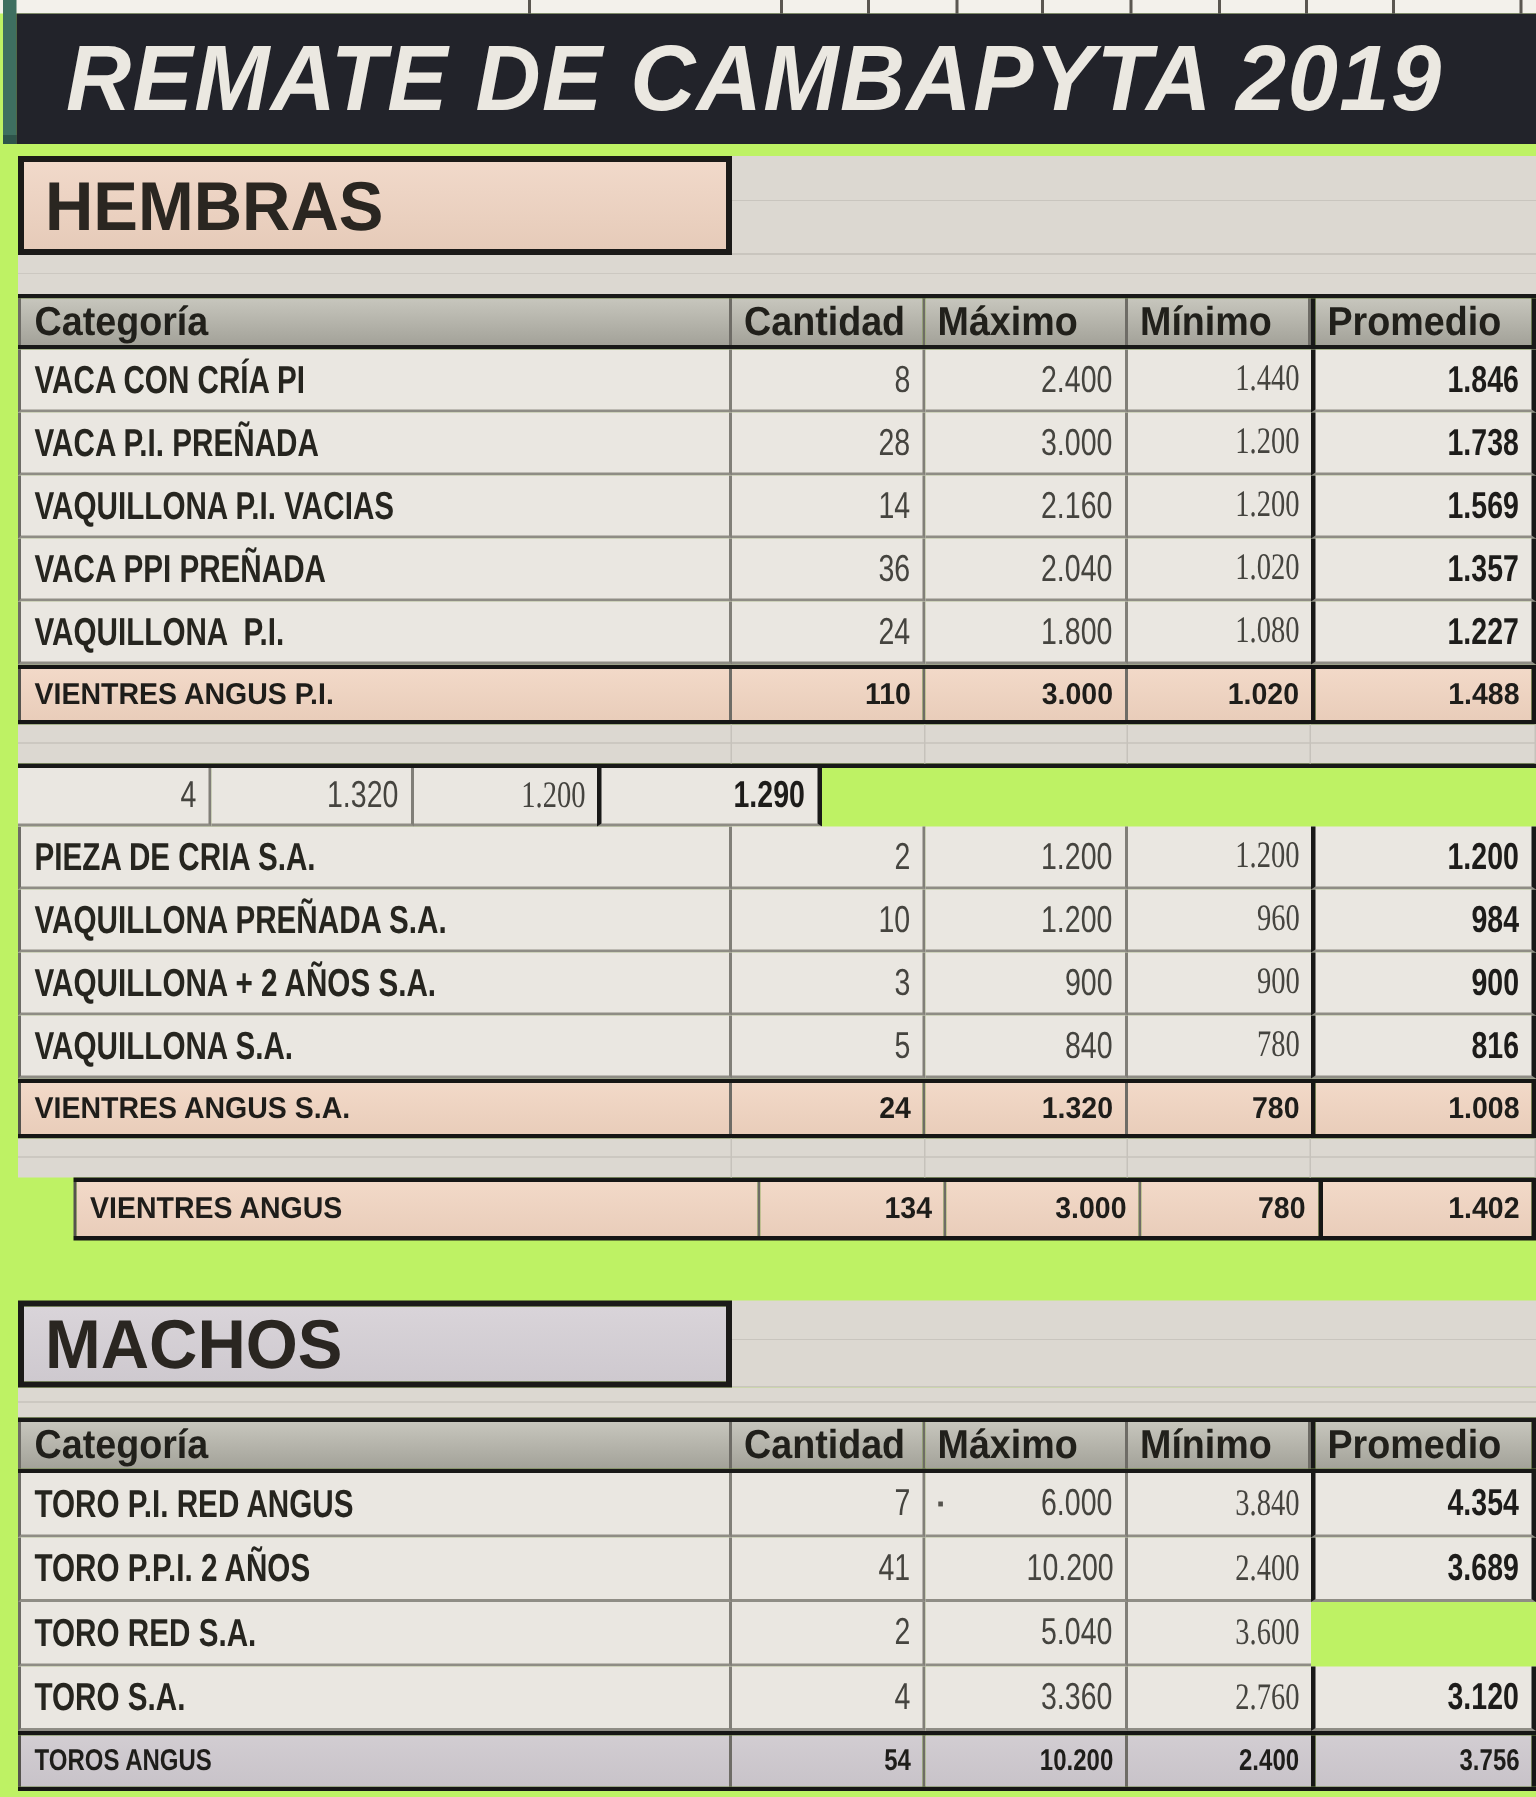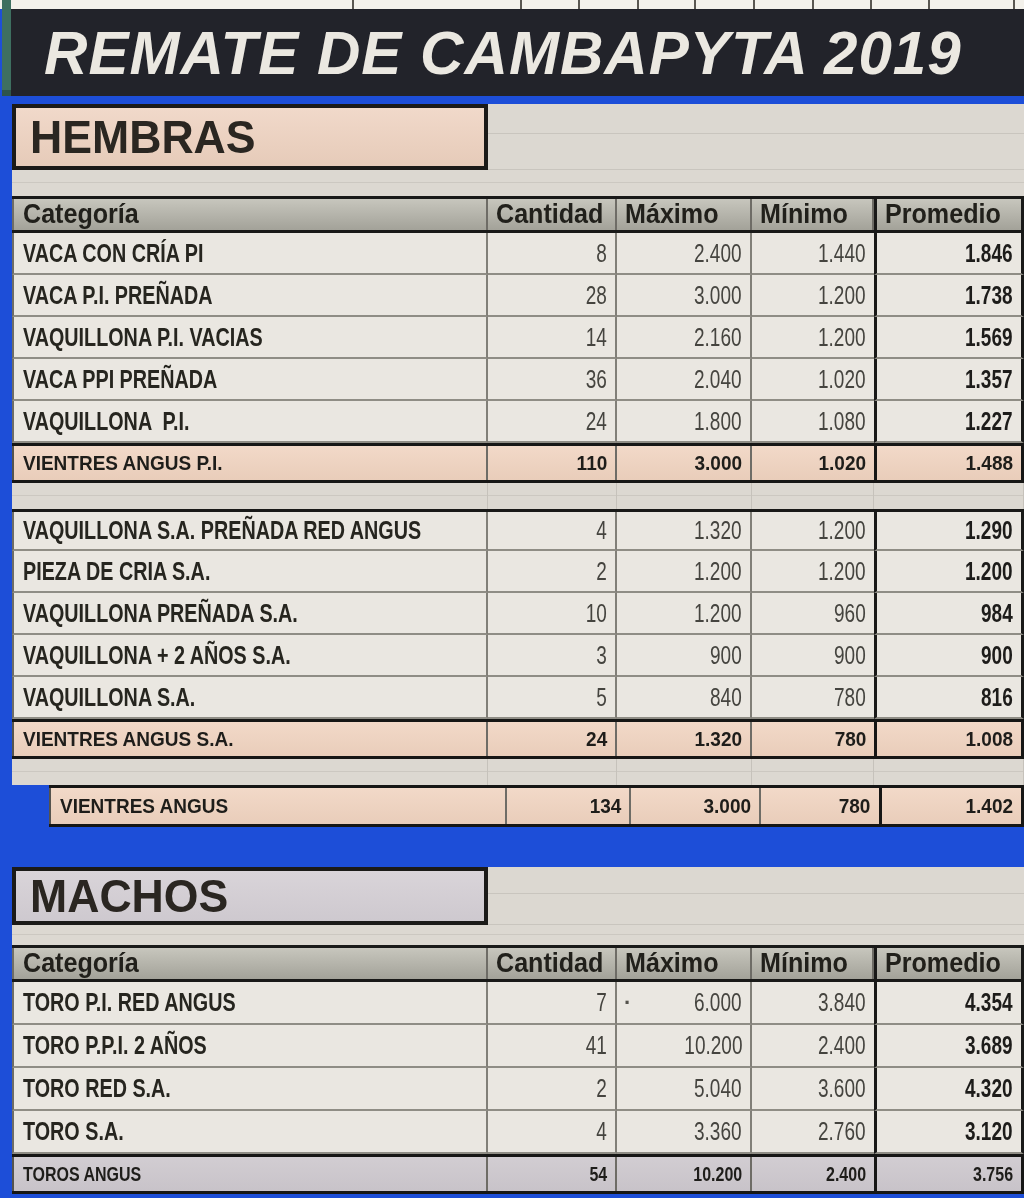--- a/index.html
+++ b/index.html
@@ -1,18 +1,18 @@
 <!DOCTYPE html>
 <html><head>
 <meta charset="utf-8">
 <style>
   html,body{margin:0;padding:0;background:#b8b4ad;}
   .sheet{
     position:relative;width:1024px;height:1198px;overflow:hidden;
-    background:#1d4ed8;
+    background:#bef264;
     font-family:"Liberation Sans",sans-serif;
     color:#22211d;
   }
   
   .topstrip{position:absolute;left:0;top:0;width:1024px;height:9px;background:#f3f1eb;}
   .topstrip .tick{position:absolute;top:0;width:2px;height:9px;background:#5a5751;}
   .tealstrip{position:absolute;left:2px;top:0;width:9px;height:96px;background:#3e6f60;}
   .tealstrip:after{content:"";position:absolute;left:0;bottom:0;width:100%;height:6px;background:#2e544a;}
   
   .title-banner{
@@ -67,21 +67,21 @@
   .tr.head .c4{border-left:3px solid #191918;border-right:3px solid #191918;}
   .tr.head .cnd{transform:scaleX(.93);}
   
   .tr.data{height:42px;}
   .machos-sec .tr.data{height:43px;}
   .tr.data .td{
     background:#eae7e1;border-right:2px solid #817f78;border-bottom:2px solid #8f8d85;
     font-size:26px;
   }
   .tr.data .td.c0{border-left:2px solid #6e6c66;font-weight:bold;color:#26251f;}
-  .tr.data .td.c3{border-right:none;}
+  .tr.data .td.c3{border-right:none;font-family:Liberation Serif, serif;}
   .tr.data .td.c4{border-left:3px solid #191918;border-right:3px solid #191918;}
   .tr.data .num{font-weight:normal;color:#45443f;font-size:25px;}
   .tr.data .c4.num{font-weight:bold;color:#1d1c1a;}
   .tr.thick-top{border-top:3px solid #191918;}
   
   .mark{position:absolute;left:7px;top:50%;transform:translateY(-50%);
     font-size:22px;color:#55534d;font-weight:bold;}
   
   .tr.summary{height:40px;border-top:3px solid #161615;border-bottom:3px solid #161615;}
   .tr.summary .td{
@@ -256,23 +256,20 @@
             </div>
           </div>
           <div class="tr gap">
             <div class="td c0"></div>
             <div class="td c1"></div>
             <div class="td c2"></div>
             <div class="td c3"></div>
             <div class="td c4"></div>
           </div>
           <div class="tr data thick-top">
-            <div class="td c0 cat">
-              <span class="cnd">VAQUILLONA S.A. PREÑADA RED ANGUS</span>
-            </div>
             <div class="td c1 num">
               <span class="cnd">4</span>
             </div>
             <div class="td c2 num">
               <span class="cnd">1.320</span>
             </div>
             <div class="td c3 num">
               <span class="cnd">1.200</span>
             </div>
             <div class="td c4 num">
@@ -458,23 +455,20 @@
             </div>
             <div class="td c1 num">
               <span class="cnd">2</span>
             </div>
             <div class="td c2 num">
               <span class="cnd">5.040</span>
             </div>
             <div class="td c3 num">
               <span class="cnd">3.600</span>
             </div>
-            <div class="td c4 num">
-              <span class="cnd">4.320</span>
-            </div>
           </div>
           <div class="tr data">
             <div class="td c0 cat">
               <span class="cnd">TORO S.A.</span>
             </div>
             <div class="td c1 num">
               <span class="cnd">4</span>
             </div>
             <div class="td c2 num">
               <span class="cnd">3.360</span>

